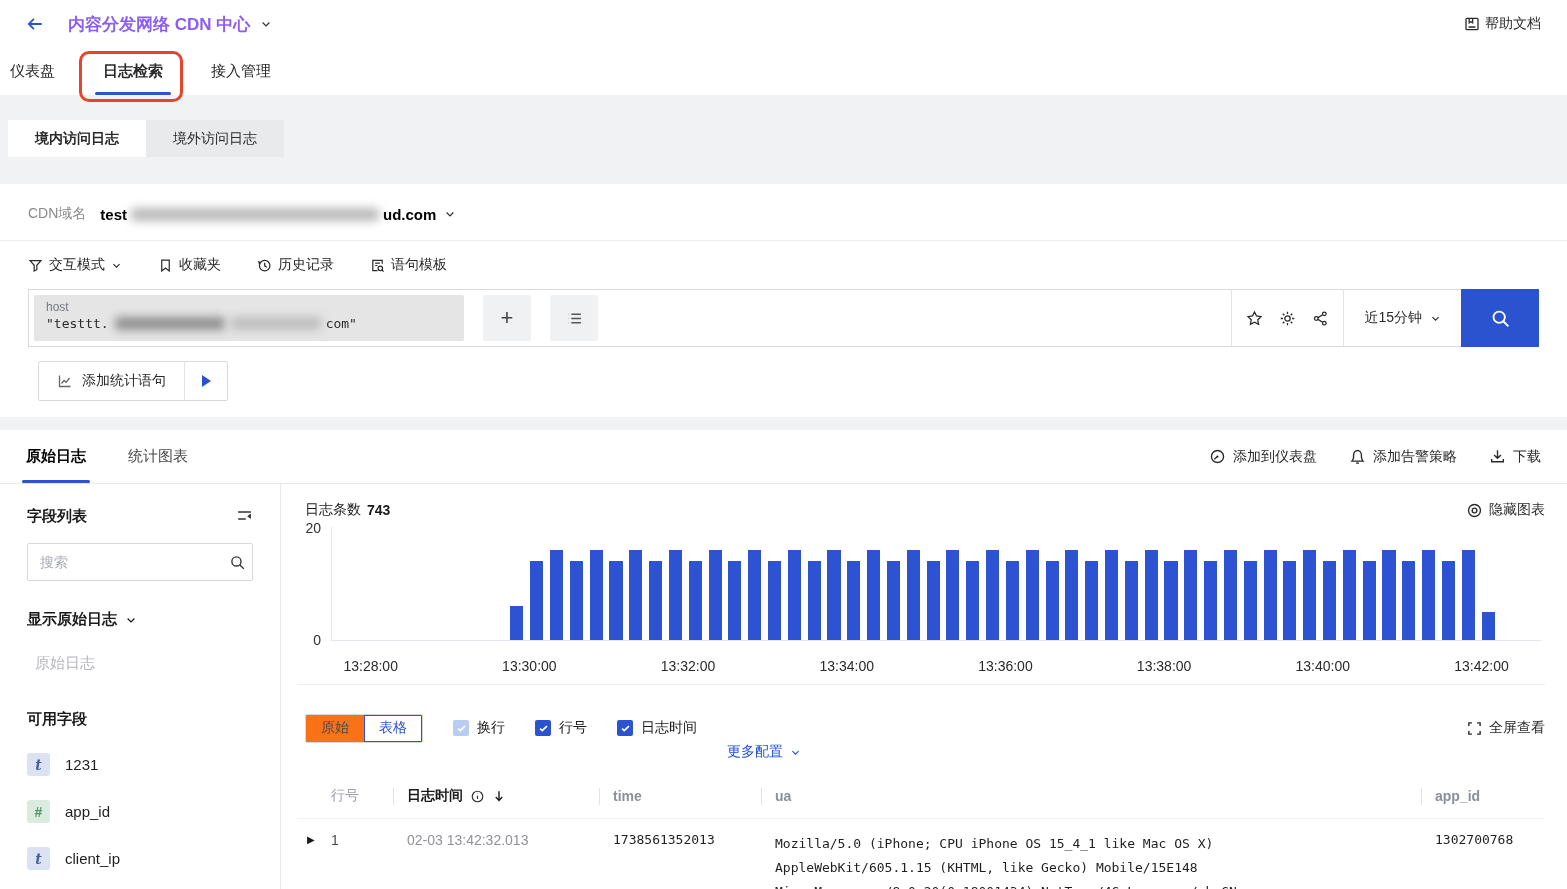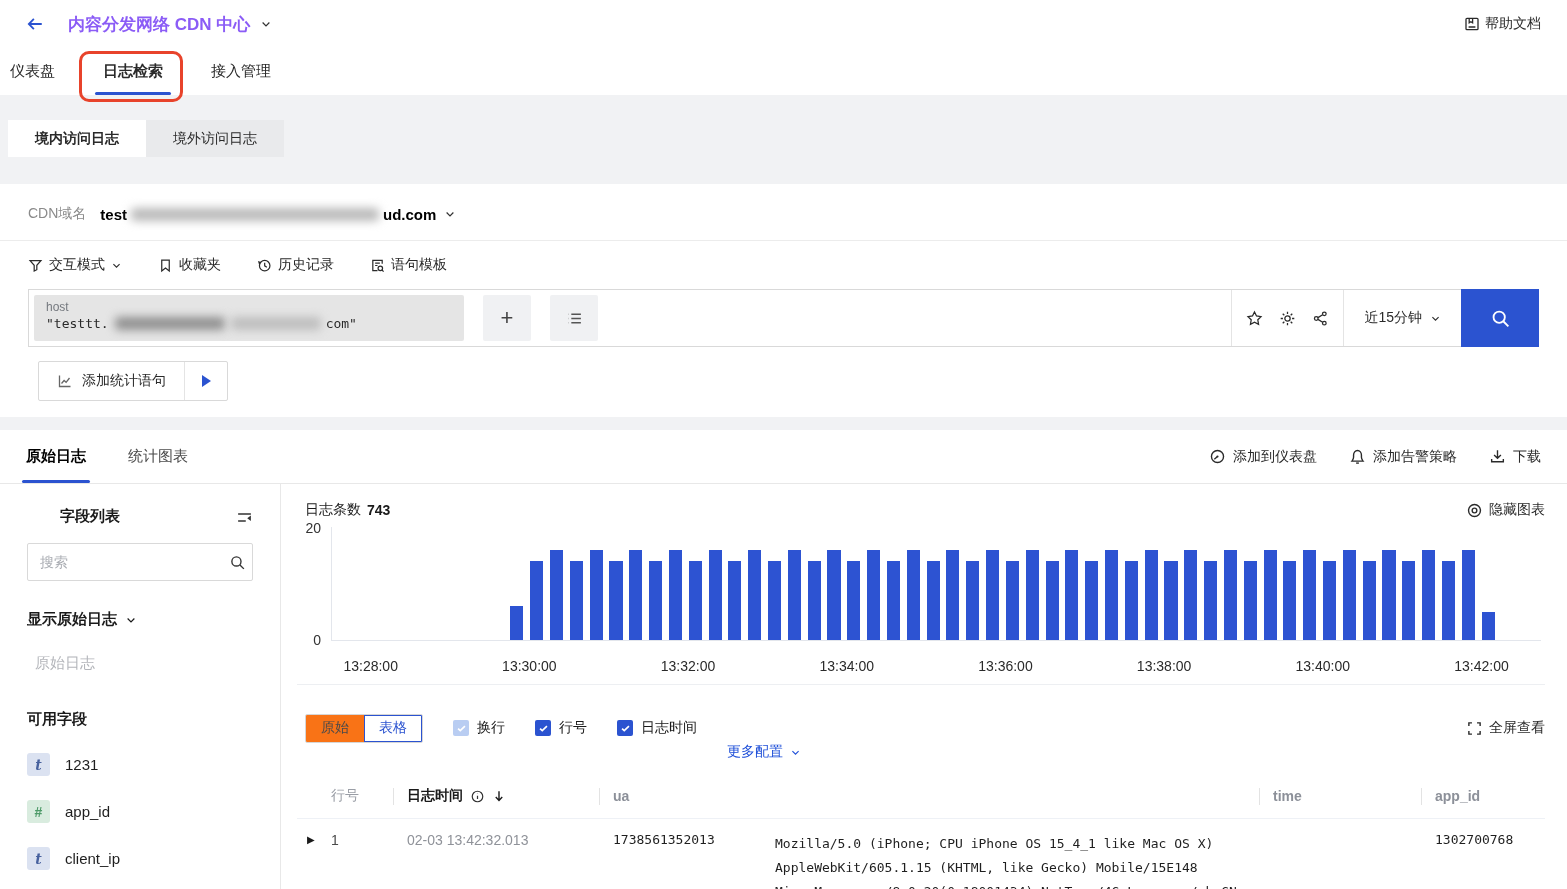--- a/index.html
+++ b/index.html
@@ -67,21 +67,21 @@
   .result-head { height:54px; flex:none; display:flex; align-items:center; padding:0 26px; border-bottom:1px solid #e8e8e8; position:relative; }
   .result-tab { position:relative; height:100%; display:flex; align-items:center; font-size:15px; color:#4a4a4a; margin-right:42px; cursor:pointer; }
   .result-tab.active { font-weight:bold; color:#000; }
   .result-actions { margin-left:auto; display:flex; align-items:center; gap:32px; }
   .ra-item { display:flex; align-items:center; gap:7px; color:#2a2a2a; cursor:pointer; }
 
   .result-body { flex:1; display:flex; overflow:hidden; }
 
   
   .sidebar { width:281px; flex:none; border-right:1px solid #e8e8e8; padding:23px 27px 0; overflow:hidden; }
-  .sb-titlerow { display:flex; align-items:flex-end; justify-content:space-between;margin-left:33px; }
+  .sb-titlerow { display:flex; align-items:flex-start; justify-content:space-between; }
   .sb-title { font-size:15px; font-weight:bold; }
   .sb-collapse { color:#333; cursor:pointer; }
   .sb-search { margin-top:17px; height:38px; border:1px solid #d9d9d9; border-radius:2px; display:flex; align-items:center; padding:0 12px; gap:8px; }
   .sb-search input { flex:1; border:none; outline:none; font-size:14px; color:#333; font-family:inherit; background:transparent; }
   .sb-search input::placeholder { color:#aaadb3; }
   .sb-search .ico { color:#333; cursor:pointer; }
   .sb-section { margin-top:29px; display:flex; align-items:center; gap:8px; font-size:15px; font-weight:bold; cursor:pointer; }
   .sb-rawitem { margin-top:25px; padding-left:8px; color:#b3b5ba; font-size:15px; }
   .sb-avail { margin-top:37px; font-size:15px; font-weight:bold; }
   .field-item { margin-top:24px; display:flex; align-items:center; gap:15px; cursor:pointer; }
@@ -556,22 +556,22 @@
                     <circle cx="8" cy="8" r="5.6"></circle>
                     <path d="M8 7.3v3.3M8 5v.3"></path>
                   </svg>
               </span>
               <span class="ico">
                 <svg width="14" height="14" viewBox="0 0 16 16" fill="none" stroke="#1a1a1a" stroke-width="1.6">
                     <path d="M8 2.5v10.5M4.3 9.2L8 13l3.7-3.8"></path>
                   </svg>
               </span>
             </div>
+            <div class="th th-time">time</div>
             <div class="th th-ua">ua</div>
-            <div class="th th-time">time</div>
             <div class="th th-appid">app_id</div>
           </div>
           <div class="t-row">
             <div class="td td-no">
               <span class="row-expander">▶</span>
               <span>1</span>
             </div>
             <div class="td td-logtime">02-03 13:42:32.013</div>
             <div class="td td-time mono">1738561352013</div>
             <div class="td td-ua mono">Mozilla/5.0 (iPhone; CPU iPhone OS 15_4_1 like Mac OS X)

